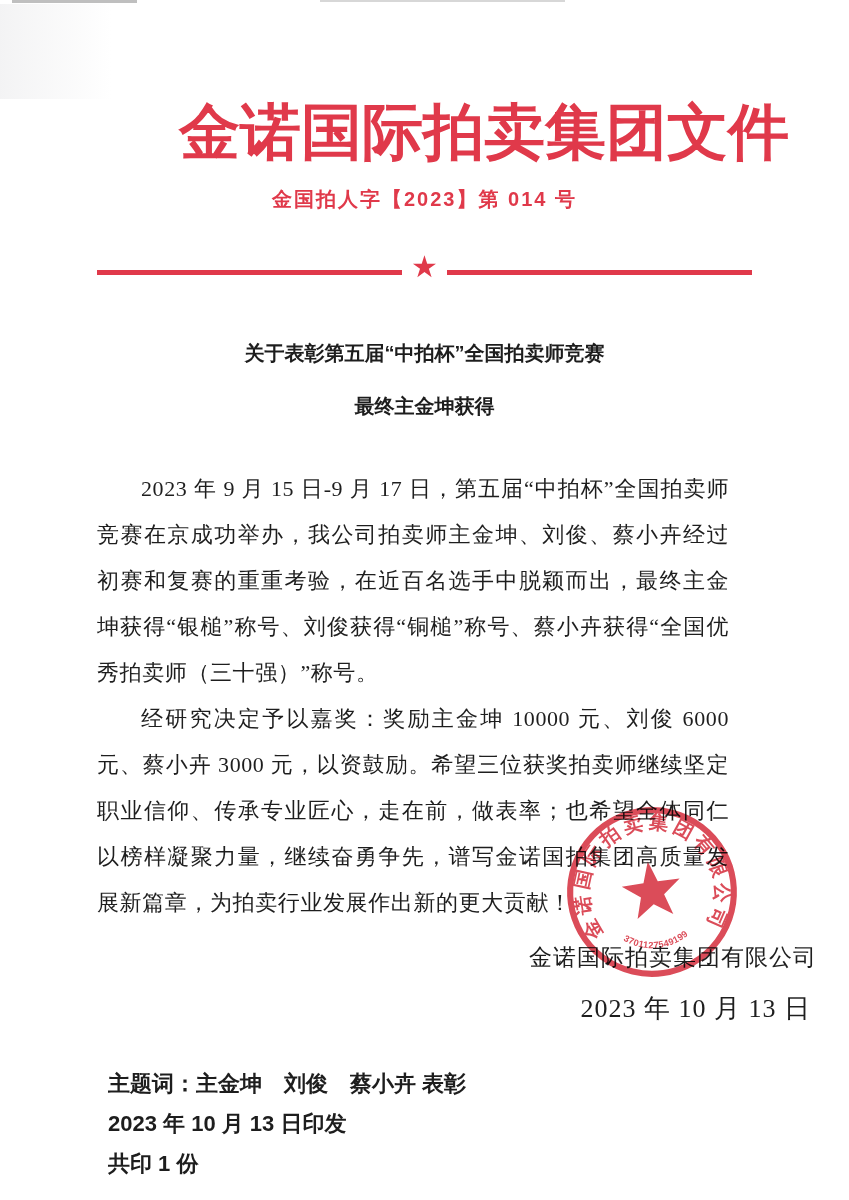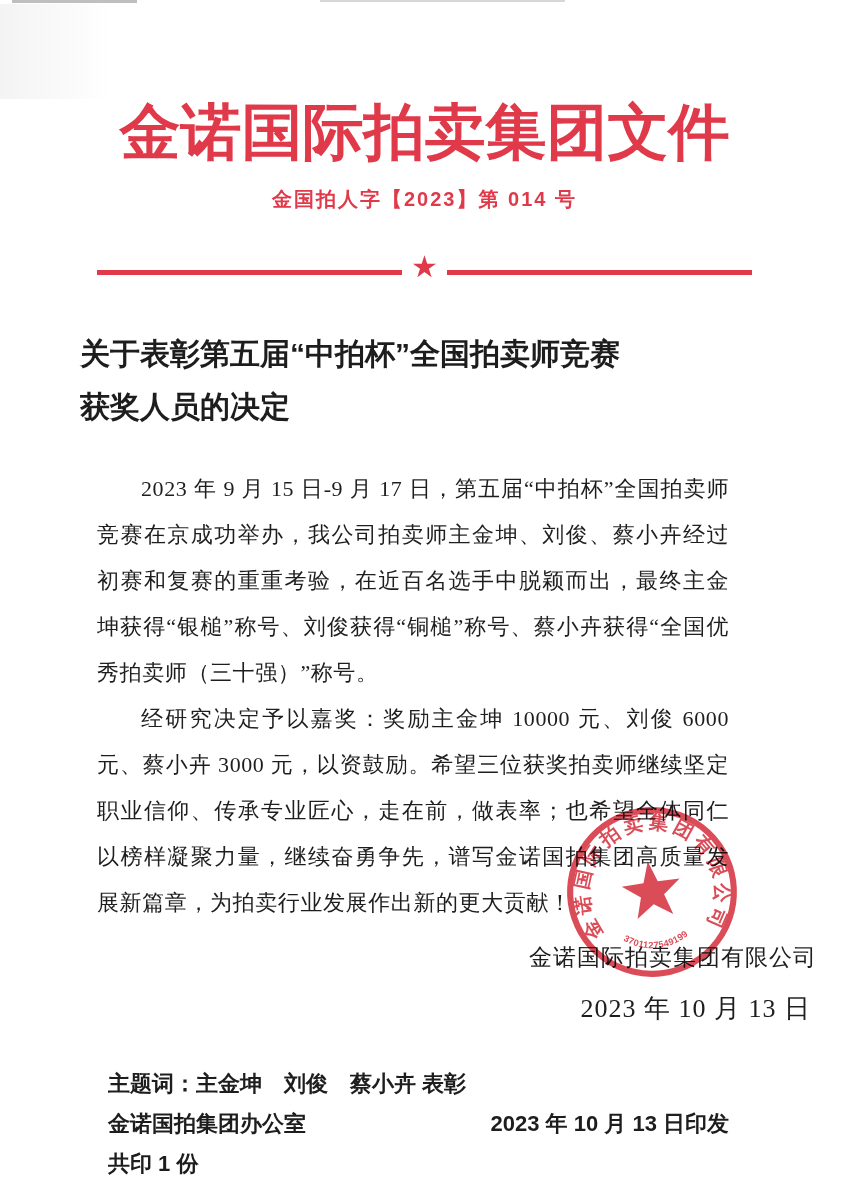--- a/index.html
+++ b/index.html
@@ -19,21 +19,21 @@
   .page{position:absolute;inset:0;}
 
   
   .scan-edge-1{position:absolute;top:0;left:12px;width:125px;height:3px;background:#8a8a8a;opacity:.55;}
   .scan-edge-2{position:absolute;top:0;left:320px;width:245px;height:2px;background:#9a9a9a;opacity:.4;}
   .scan-smudge{position:absolute;top:4px;left:0;width:140px;height:95px;
     background:linear-gradient(90deg, rgba(190,190,195,.18), rgba(255,255,255,0) 80%);}
 
   .header-title{
     margin:92px 60px 0;
-    text-align:center;
+    text-align:right;
     color:var(--red);
     font-family:"Liberation Sans", sans-serif;
     font-weight:bold;
     font-size:61px;
     letter-spacing:0px;
     white-space:nowrap;
   }
   .doc-number{
     margin-top:12px;
     text-align:center;
@@ -53,24 +53,24 @@
   .divider .star{
     color:var(--red);
     font-size:30px;
     line-height:26px;
     margin:0 9px;
     transform:translateY(3px);
   }
 
   .title{
     margin:50px 80px 0;
-    text-align:left;
+    text-align:center;
     font-family:"Liberation Sans", sans-serif;
     font-weight:bold;
-    font-size:30px;
+    font-size:20px;
     line-height:53px;
     color:#1d1d1d;
   }
   .title span{display:block;}
 
   .body-text{
     margin:33px 120px 0 97px;
     font-size:22px;
     line-height:46px;
     text-align:justify;
@@ -137,21 +137,21 @@
   <div class="doc-number">金国拍人字【2023】第 014 号</div>
 
   <div class="divider">
     <span class="seg"></span>
     <span class="star">★</span>
     <span class="seg"></span>
   </div>
 
   <h1 class="title">
     <span>关于表彰第五届“中拍杯”全国拍卖师竞赛</span>
-    <span>获奖人员的决定</span>
+    <span>最终主金坤获得</span>
   </h1>
 
   <div class="body-text">
     <p>2023 年 9 月 15 日-9 月 17 日，第五届“中拍杯”全国拍卖师竞赛在京成功举办，我公司拍卖师主金坤、刘俊、蔡小卉经过初赛和复赛的重重考验，在近百名选手中脱颖而出，最终主金坤获得“银槌”称号、刘俊获得“铜槌”称号、蔡小卉获得“全国优秀拍卖师（三十强）”称号。</p>
     <p>经研究决定予以嘉奖：奖励主金坤 10000 元、刘俊 6000 元、蔡小卉 3000 元，以资鼓励。希望三位获奖拍卖师继续坚定职业信仰、传承专业匠心，走在前，做表率；也希望全体同仁以榜样凝聚力量，继续奋勇争先，谱写金诺国拍集团高质量发展新篇章，为拍卖行业发展作出新的更大贡献！</p>
   </div>
 
   <div class="signature">
     <div class="sig-company">金诺国际拍卖集团有限公司</div>
     <div class="sig-date">2023 年 10 月 13 日</div>
@@ -168,21 +168,20 @@
       <textPath href="#sealNumArc" startOffset="1">3701127549199</textPath>
     </text>
     <polygon points="86,56 93.05,76.29 114.53,76.73 97.41,89.71 103.63,110.27 86,98 68.37,110.27 74.59,89.71 57.47,76.73 78.95,76.29"></polygon>
   </svg>
 
   <div class="footer">
     <div class="row">
       <span>主题词：</span><span>主金坤　刘俊　蔡小卉 表彰</span>
     </div>
     <div class="row row3">
-      <span>金诺国拍集团办公室</span>
       <span class="print-date">2023 年 10 月 13 日印发</span>
     </div>
     <div class="row">
       <span>共印 1 份</span>
     </div>
   </div>
 
 </div>
 
 </body></html>

